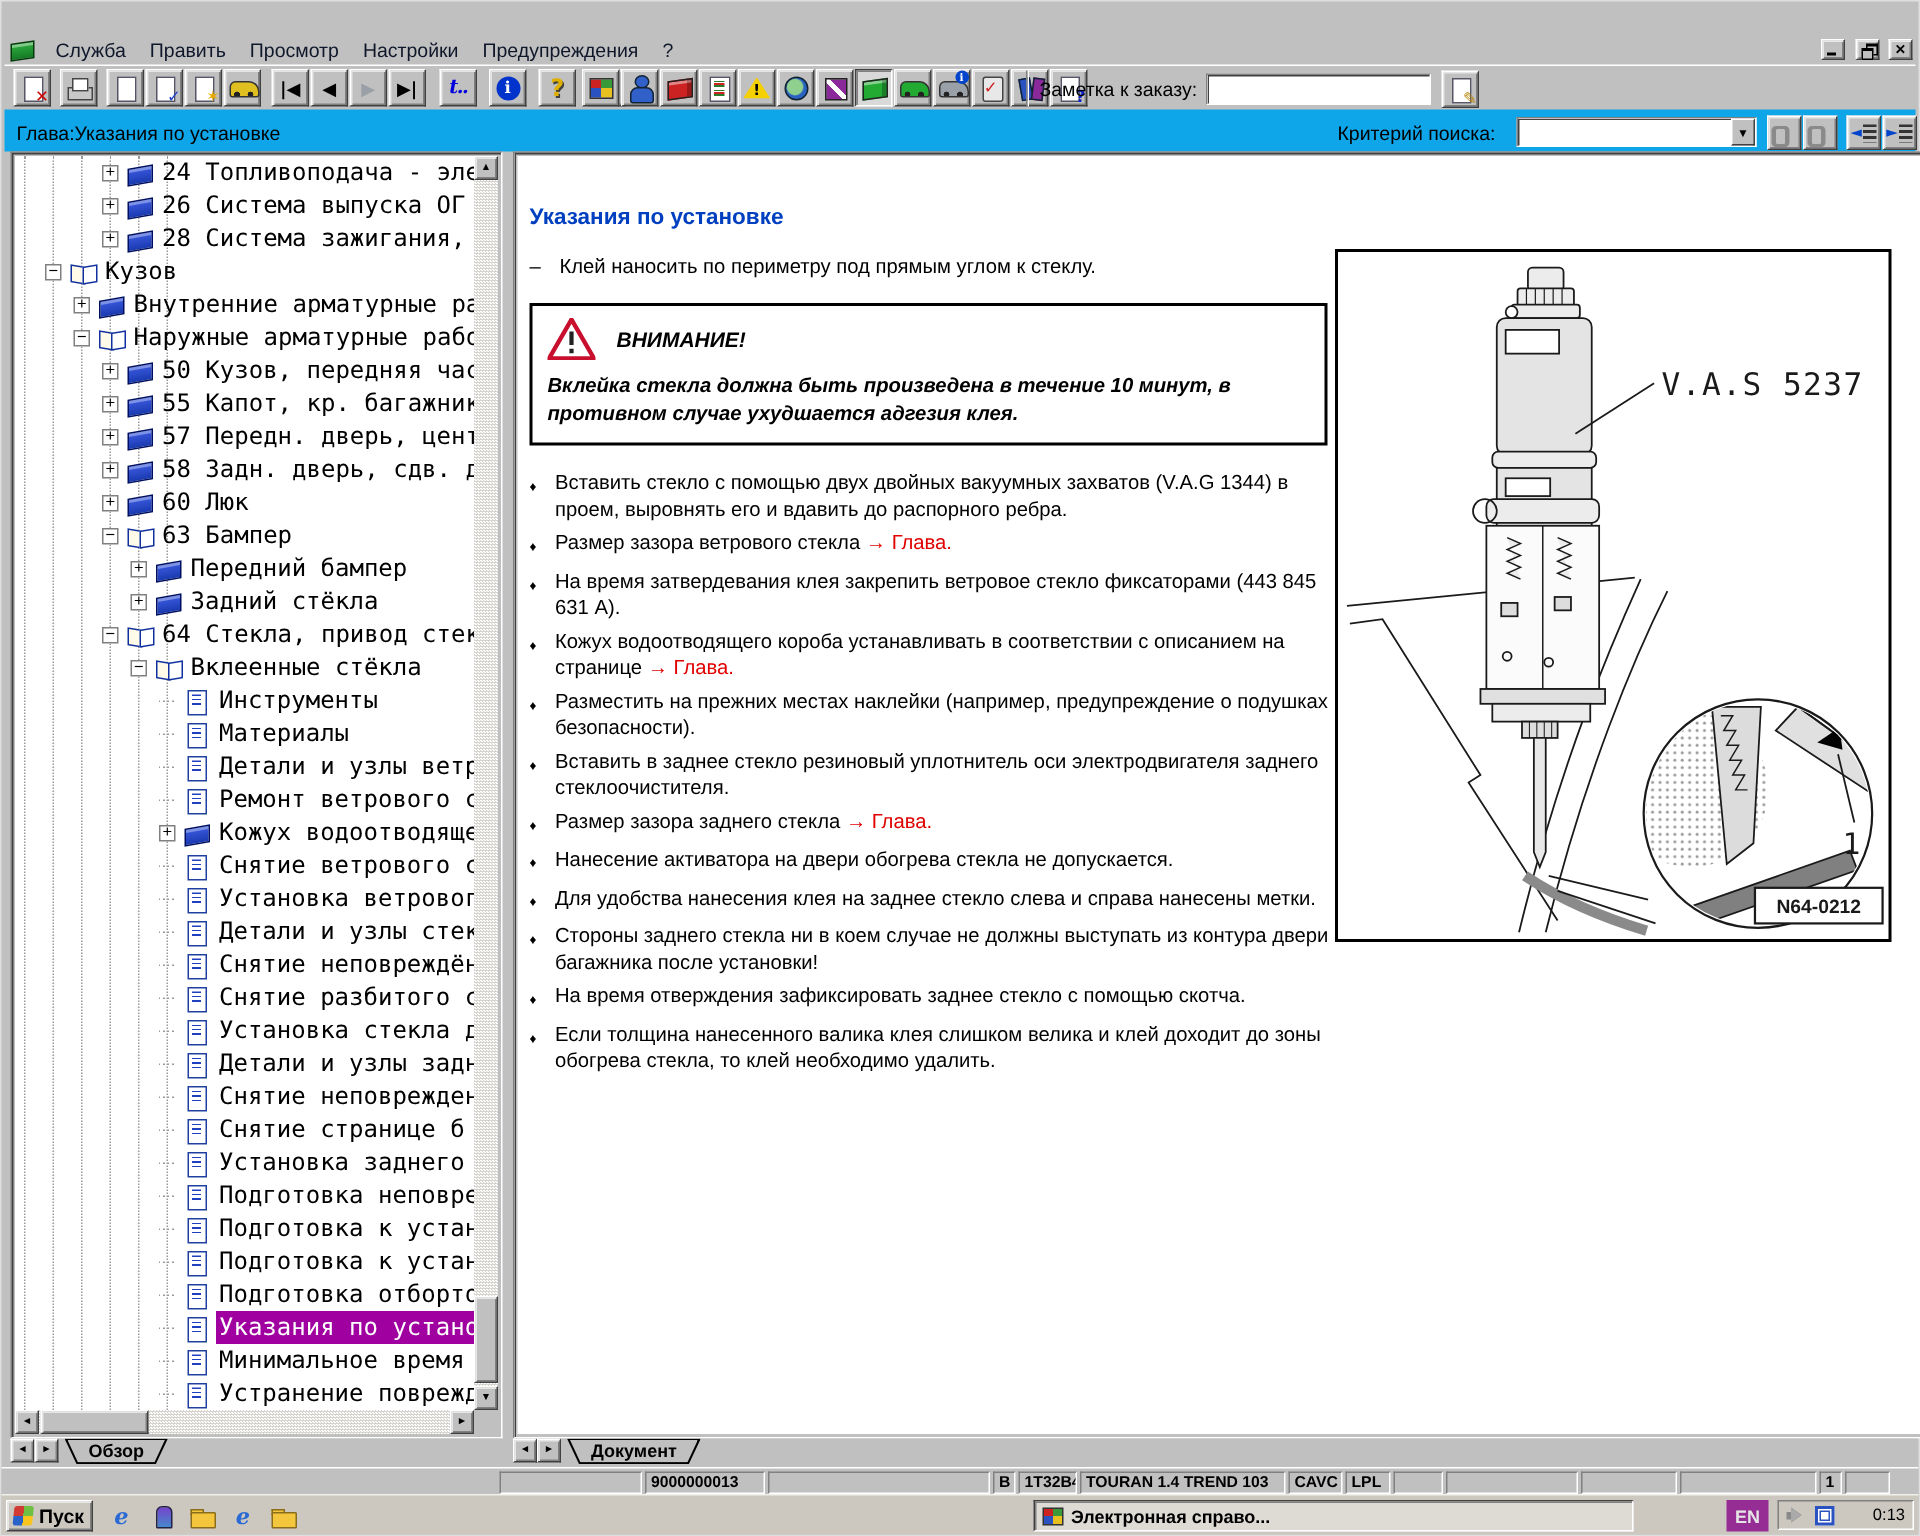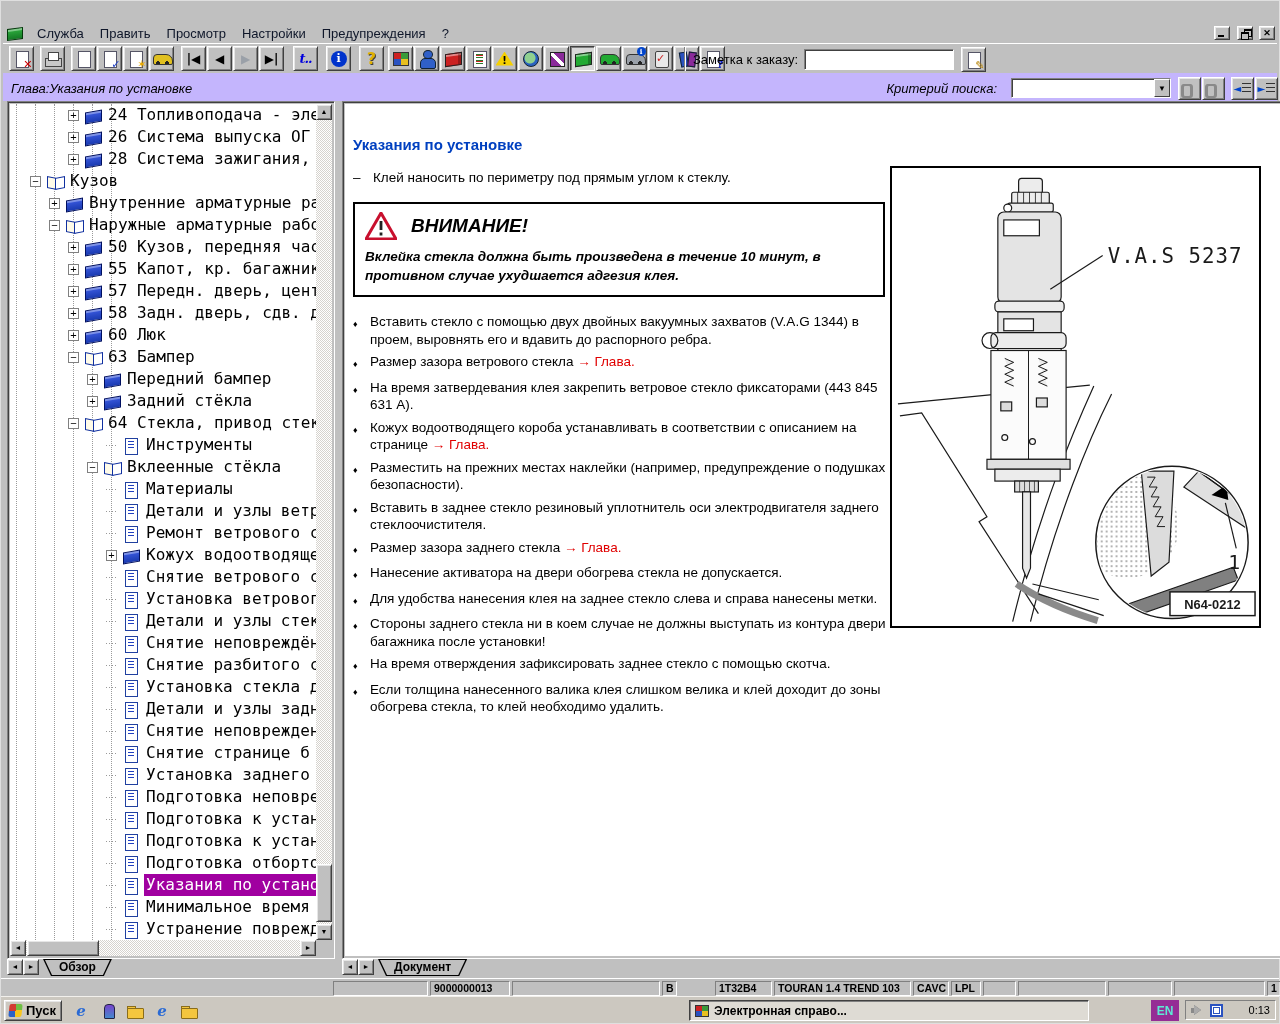--- a/index.html
+++ b/index.html
@@ -75,21 +75,21 @@
   .ic[data-base="binoc"]::after{content:"";position:absolute;right:1px;top:4px;width:7px;height:10px;border:2px solid #8a8a8a;border-radius:3px;}
   .ic[data-base="listarrow-l"]::before,.ic[data-base="listarrow-r"]::before{content:"";position:absolute;right:1px;top:3px;width:9px;height:12px;background:repeating-linear-gradient(180deg,#333 0 1.5px,transparent 1.5px 4px);}
   .ic[data-base="listarrow-l"]::after{content:"◄";justify-content:flex-start;color:#0044cc;font-size:10px;}
   .ic[data-base="listarrow-r"]::after{content:"►";justify-content:flex-start;color:#0044cc;font-size:10px;}
   .ic[data-base="ie"]::after{content:"e";font-style:italic;font-family:"DejaVu Serif",serif;font-size:15px;color:#2a6ad4;font-weight:bold;}
   .ic[data-base="msger"]::before{content:"";position:absolute;left:5px;top:2px;width:9px;height:13px;background:linear-gradient(180deg,#7744cc,#4488cc);border-radius:4px 4px 1px 1px;border:1px solid #224;}
   .ic[data-base="qfolder"]::before{content:"";position:absolute;left:1px;top:4px;width:7px;height:3px;background:#f4c63e;border:1px solid #8a6d1a;border-bottom:none;}
   .ic[data-base="qfolder"]::after{content:"";position:absolute;left:1px;top:6px;width:15px;height:9px;background:#f4c63e;border:1px solid #8a6d1a;border-radius:1px;}
 
   
-  .inforow{position:absolute;left:2px;top:72px;right:2px;height:28px;background:#c4b5fd;font-style:italic;}
+  .inforow{position:absolute;left:2px;top:72px;right:2px;height:28px;background:#0ea5e9;}
   .chapterline{position:absolute;left:8px;top:8px;font-size:13px;white-space:nowrap;}
   .searchlabel{position:absolute;right:280px;top:8px;font-size:13px;}
   .combo{position:absolute;left:1008px;top:5px;width:160px;height:20px;background:#fff;border:1px solid;border-color:#808080 #fff #fff #808080;box-shadow:inset 1px 1px 0 #404040;display:flex;}
   .combo .arrowbtn{margin-left:auto;width:16px;height:100%;background:#c0c0c0;border:1px solid;border-color:#fff #404040 #404040 #fff;display:flex;align-items:center;justify-content:center;font-size:8px;}
   .srchbtns{position:absolute;left:1175px;top:4px;display:flex;}
   .srchbtns .tbtn{width:23px;height:23px;}
   .srchbtns .tbtn:nth-child(3){margin-left:5px;}
 
   
   .treepane{position:absolute;left:6px;top:100px;width:328px;height:858px;border:1px solid;border-color:#808080 #fff #fff #808080;box-shadow:inset 1px 1px 0 #404040;background:#c0c0c0;}
@@ -130,49 +130,49 @@
 
   .docpane{position:absolute;left:341px;top:100px;width:1060px;height:858px;border:1px solid;border-color:#808080 #fff #fff #808080;box-shadow:inset 1px 1px 0 #404040;background:#c0c0c0;}
   .doccontent{position:absolute;left:2px;top:2px;right:18px;bottom:2px;background:#fff;overflow:hidden;}
   .docvscroll{position:absolute;right:2px;top:2px;bottom:2px;width:16px;}
 
   
   .doc-title{color:#0040c0;font-weight:bold;font-size:15px;margin:32px 0 16px 8px;}
   .intro{display:flex;margin:0 0 16px 8px;font-size:13.5px;line-height:17px;width:532px;}
   .intro .dash{width:20px;flex:none;}
   .warnbox{border:2px solid #000;width:532px;margin-left:8px;padding:8px 10px 10px;}
-  .warnhead{display:flex;align-items:center;gap:14px;font-style:italic;font-weight:bold;font-size:19px;}
+  .warnhead{display:flex;align-items:center;gap:14px;font-style:italic;font-weight:bold;font-size:14px;}
   .warntext{font-weight:bold;font-style:italic;font-size:13.5px;line-height:19px;margin-top:7px;}
   .bullets{width:540px;margin:16px 0 0 8px;}
   .bullet{display:flex;margin-bottom:5px;font-size:13.5px;line-height:17.5px;}
   .bmark{flex:none;width:17px;font-size:9px;padding-top:3px;}
   .rlink{color:#e00000;}
   .figurebox{position:absolute;left:545px;top:62px;width:371px;height:462px;border:2px solid #000;background:#fff;}
   .figurebox svg{width:100%;height:100%;display:block;}
 
   
   .statusbar{position:absolute;left:0;right:0;top:977px;height:20px;background:#c0c0c0;border-top:1px solid #fff;display:flex;align-items:center;gap:2px;padding:0 2px 0 332px;}
   .scell{height:15px;border:1px solid;border-color:#808080 #fff #fff #808080;font-size:10.5px;font-weight:bold;line-height:13px;padding:0 3px;white-space:nowrap;overflow:hidden;flex:none;}
   span.scell:nth-of-type(1){width:95px;}  span.scell:nth-of-type(2){width:80px;}
   span.scell:nth-of-type(3){width:148px;} span.scell:nth-of-type(4){width:15px;}
-  span.scell:nth-of-type(5){width:57px;margin-left:36px;}  span.scell:nth-of-type(6){width:137px;}
+  span.scell:nth-of-type(5){width:39px;}  span.scell:nth-of-type(6){width:137px;}
   span.scell:nth-of-type(7){width:36px;}  span.scell:nth-of-type(8){width:30px;}
   span.scell:nth-of-type(9){width:33px;}  span.scell:nth-of-type(10){width:88px;}
   span.scell:nth-of-type(11){width:64px;} span.scell:nth-of-type(12){width:91px;}
   span.scell:nth-of-type(13){width:15px;} span.scell:nth-of-type(14){width:30px;}
 
   
   .taskbar{position:absolute;left:0;right:0;bottom:0;height:27px;background:#ccc8c0;border-top:1px solid #f2f0ec;}
   .startbtn{position:absolute;left:3px;top:3px;width:58px;height:21px;background:#ccc8c0;border:1px solid;border-color:#fff #404040 #404040 #fff;box-shadow:inset 1px 1px 0 #e6e6e6,inset -1px -1px 0 #808080;display:flex;align-items:center;gap:4px;padding:0 4px;font-size:13px;font-weight:bold;}
   .xpflag{width:13px;height:13px;background:conic-gradient(#6fbf44 0 25%,#f7c51e 0 50%,#2a62c9 0 75%,#d23b33 0 100%);border-radius:2px;transform:skewX(-6deg);flex:none;}
   .ql{position:absolute;left:70px;top:4px;display:flex;gap:7px;}
   .qbtn{width:20px;height:20px;display:flex;align-items:center;justify-content:center;}
   .taskbtn{position:absolute;left:688px;top:3px;width:400px;height:21px;background:#dedbd4;border:1px solid;border-color:#404040 #fff #fff #404040;box-shadow:inset 1px 1px 0 #808080;display:flex;align-items:center;gap:5px;padding:0 5px;font-size:12px;font-weight:bold;white-space:nowrap;overflow:hidden;}
   .taskbtn .miniic{width:14px;height:12px;background:conic-gradient(#3a9a3a 0 25%,#e8c020 0 50%,#2a52c0 0 75%,#cc2222 0 100%);border:1px solid #333;flex:none;}
-  .langbadge{position:absolute;right:100px;top:3px;width:28px;height:21px;background:#952d95;color:#5eead4;font-size:12px;font-weight:bold;display:flex;align-items:center;justify-content:center;margin-left:29px;}
+  .langbadge{position:absolute;right:100px;top:3px;width:28px;height:21px;background:#952d95;color:#e5e5e5;font-size:12px;font-weight:bold;display:flex;align-items:center;justify-content:center;margin-left:29px;}
   .tray{position:absolute;left:1184px;right:3px;top:3px;bottom:3px;border:1px solid;border-color:#808080 #fff #fff #808080;display:flex;align-items:center;gap:6px;padding:0 5px;}
   .spk{width:13px;height:13px;position:relative;}
   .spk::before{content:"";position:absolute;left:0;top:4px;width:4px;height:5px;background:#8a8a8a;}
   .spk::after{content:"";position:absolute;left:3px;top:1px;border-left:7px solid #aaa;border-top:5.5px solid transparent;border-bottom:5.5px solid transparent;filter:drop-shadow(0 0 0 #666);}
   .vmic{width:13px;height:13px;border:2px solid #2a52c0;background:#fff;position:relative;}
   .vmic::before{content:"";position:absolute;inset:1px;border:1px solid #2a52c0;}
   .clock{font-size:11px;margin-left:auto;}
 
   .warn-tri-svg{flex:none;}
 </style>
@@ -448,30 +448,30 @@
           <span class="ticon" data-name="tree-item-icon"></span>
           <span class="tlabel" data-name="tree-item-label">Задний стёкла</span>
         </div>
 
         <div class="trow" data-name="tree-item" data-level="3" data-toggle="minus" data-icon="bookopen" data-selected="false">
           <span class="tbox" data-name="tree-toggle"></span>
           <span class="ticon" data-name="tree-item-icon"></span>
           <span class="tlabel" data-name="tree-item-label">64 Стекла, привод стек</span>
         </div>
 
+        <div class="trow" data-name="tree-item" data-level="4" data-toggle="minus" data-icon="bookopen" data-selected="false">
+          <span class="tbox" data-name="tree-toggle"></span>
+          <span class="ticon" data-name="tree-item-icon"></span>
+          <span class="tlabel" data-name="tree-item-label">Вклеенные стёкла</span>
+        </div>
+
         <div class="trow" data-name="tree-item" data-level="5" data-toggle="none" data-icon="doc" data-selected="false">
           <span class="tbox" data-name="tree-toggle"></span>
           <span class="ticon" data-name="tree-item-icon"></span>
           <span class="tlabel" data-name="tree-item-label">Инструменты</span>
-        </div>
-
-        <div class="trow" data-name="tree-item" data-level="4" data-toggle="minus" data-icon="bookopen" data-selected="false">
-          <span class="tbox" data-name="tree-toggle"></span>
-          <span class="ticon" data-name="tree-item-icon"></span>
-          <span class="tlabel" data-name="tree-item-label">Вклеенные стёкла</span>
         </div>
 
         <div class="trow" data-name="tree-item" data-level="5" data-toggle="none" data-icon="doc" data-selected="false">
           <span class="tbox" data-name="tree-toggle"></span>
           <span class="ticon" data-name="tree-item-icon"></span>
           <span class="tlabel" data-name="tree-item-label">Материалы</span>
         </div>
 
         <div class="trow" data-name="tree-item" data-level="5" data-toggle="none" data-icon="doc" data-selected="false">
           <span class="tbox" data-name="tree-toggle"></span>

